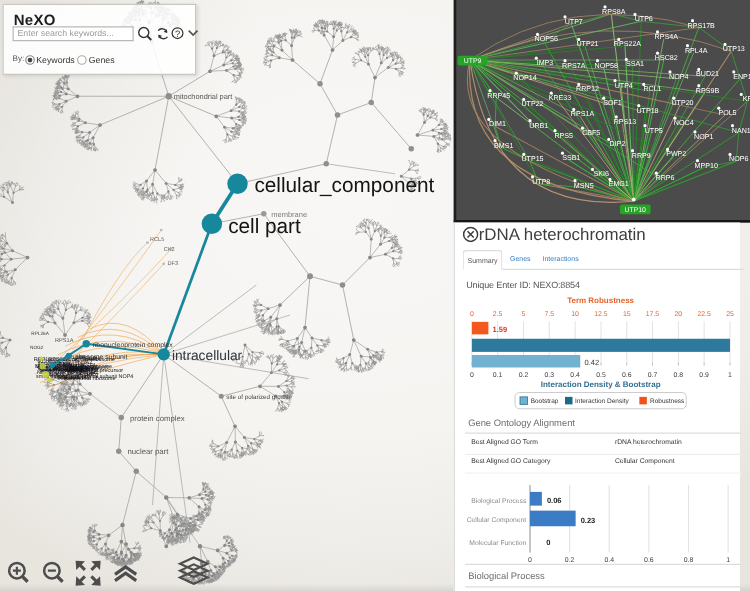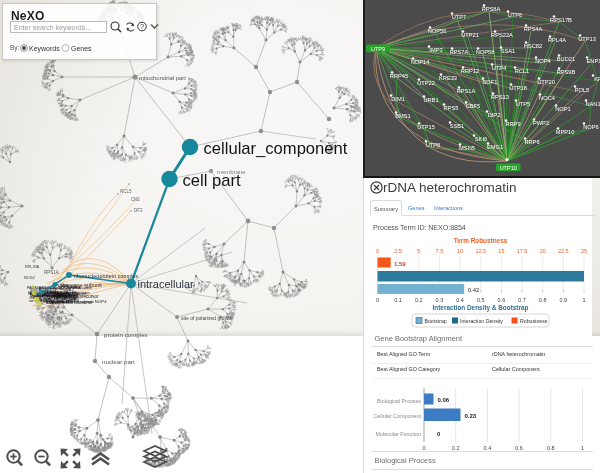--- a/index.html
+++ b/index.html
@@ -1,17 +1,17 @@
 <!DOCTYPE html>
 <html><head><meta charset="utf-8"><style>
 html,body{margin:0;padding:0}
 *{box-sizing:border-box}
 #stage{position:relative;width:600px;height:473px;overflow:hidden;
   font-family:"Liberation Sans",sans-serif;background:#fff}
-#canvas{position:absolute;left:0;top:0;width:600px;height:336px;
+#canvas{position:absolute;left:0;top:0;width:600px;height:473px;
   background:linear-gradient(115deg, rgba(222,218,211,0.55) 0%, rgba(222,218,211,0) 26%), radial-gradient(ellipse 430px 340px at 46% 34%, #f8f7f6 0%, #f5f4f1 55%, #efede9 82%, #e8e5df 100%);}
 #canvas:after{content:"";position:absolute;left:0;bottom:0;width:100%;height:6px;background:linear-gradient(#0000,#00000014)}
 #search{position:absolute;left:2px;top:3px;width:155px;height:57px;
   background:rgba(255,255,255,0.88);border:1px solid #c9c7c2;box-shadow:1px 1px 3px rgba(0,0,0,.12)}
 #search .t{position:absolute;left:8px;top:5px;font-size:12px;font-weight:bold;color:#1d1d1d;letter-spacing:.2px}
 #search .inp{position:absolute;left:7px;top:17px;width:97px;height:11.5px;background:#fff;border:1px solid #b9b9b9}
 #search .ph{position:absolute;left:3px;top:1.5px;font-size:7px;color:#9a9a9a}
 #search .by{position:absolute;left:7px;top:40px;font-size:6.5px;color:#555}
 #search .rl{position:absolute;top:40.5px;font-size:7px;color:#333}
 .net{position:absolute;left:363px;top:0;width:237px;height:178px;background:#4b4b4b;
@@ -519,21 +519,21 @@
   <svg width="13" height="13" viewBox="0 0 13 13" style="position:absolute;left:6px;top:2.5px" xmlns="http://www.w3.org/2000/svg">
     <circle cx="6.5" cy="6.5" r="5.6" fill="none" stroke="#3d3d3d" stroke-width="1.2"></circle>
     <path d="M4 4l5 5M9 4l-5 5" stroke="#3d3d3d" stroke-width="1.2"></path>
   </svg>
   <div class="title">rDNA heterochromatin</div>
   <div class="tabrow">
     <div class="tab act" style="left:0;font-size:5.6px">Summary</div>
     <div class="tab" style="left:38px">Genes</div>
     <div class="tab" style="left:64px">Interactions</div>
   </div>
-  <div class="uid">Process Term ID: NEXO:8854</div>
+  <div class="uid">Unique Enter ID: NEXO:8854</div>
   <svg width="237" height="90" viewBox="0 -10 237 90" style="position:absolute;left:0;top:56px;overflow:visible" xmlns="http://www.w3.org/2000/svg">
         <line x1="13.5" y1="13.0" x2="13.5" y2="46.0" stroke="#e2e2e2" stroke-width="0.80"></line>
         <line x1="13.5" y1="46.0" x2="13.5" y2="48.5" stroke="#bbb" stroke-width="0.80"></line>
         <line x1="34.1" y1="13.0" x2="34.1" y2="46.0" stroke="#e2e2e2" stroke-width="0.80"></line>
         <line x1="34.1" y1="46.0" x2="34.1" y2="48.5" stroke="#bbb" stroke-width="0.80"></line>
         <line x1="54.8" y1="13.0" x2="54.8" y2="46.0" stroke="#e2e2e2" stroke-width="0.80"></line>
         <line x1="54.8" y1="46.0" x2="54.8" y2="48.5" stroke="#bbb" stroke-width="0.80"></line>
         <line x1="75.4" y1="13.0" x2="75.4" y2="46.0" stroke="#e2e2e2" stroke-width="0.80"></line>
         <line x1="75.4" y1="46.0" x2="75.4" y2="48.5" stroke="#bbb" stroke-width="0.80"></line>
         <line x1="96.1" y1="13.0" x2="96.1" y2="46.0" stroke="#e2e2e2" stroke-width="0.80"></line>
@@ -580,21 +580,21 @@
         <text x="220.0" y="57.5" font-size="5.5" fill="#444" text-anchor="middle">1</text>
         <text x="116.5" y="65.5" font-size="6.4" font-weight="bold" fill="#336e91" text-anchor="middle">Interaction Density &amp; Bootstrap</text>
         <rect x="48" y="70" width="137" height="13" rx="3.5" fill="#fff" stroke="#ccc" stroke-width="0.8"></rect>
         <rect x="52" y="73.5" width="6" height="6" fill="#72b2d0" stroke="#2d7a9c" stroke-width="0.7"></rect>
         <text x="60.5" y="78.5" font-size="5.2" fill="#333">Bootstrap</text>
         <rect x="88" y="73.5" width="6" height="6" fill="#1c6a85"></rect>
         <text x="96" y="78.5" font-size="5.2" fill="#333">Interaction Density</text>
         <rect x="147.5" y="73.5" width="6" height="6" fill="#f4511e"></rect>
         <text x="156" y="78.5" font-size="5.2" fill="#333">Robustness</text>
       </svg>
-  <div class="sech" style="position:absolute;left:10.5px;top:155.5px">Gene Bootstrap Alignment</div>
+  <div class="sech" style="position:absolute;left:10.5px;top:155.5px">Gene Ontology Alignment</div>
   <div style="position:absolute;left:8px;top:167.5px;width:221px;border-bottom:1px solid #ddd"></div>
   <div class="row" style="top:172.5px">
         <span style="position:absolute;left:5px">Best Aligned GO Term</span>
         <span style="position:absolute;left:120px">rDNA heterochromatin</span>
       </div>
   <div style="position:absolute;left:8px;top:184.5px;width:221px;border-bottom:1px solid #eee"></div>
   <div class="row" style="top:187.5px">
         <span style="position:absolute;left:5px">Best Aligned GO Category</span>
         <span style="position:absolute;left:120px">Cellular Component</span>
       </div>

